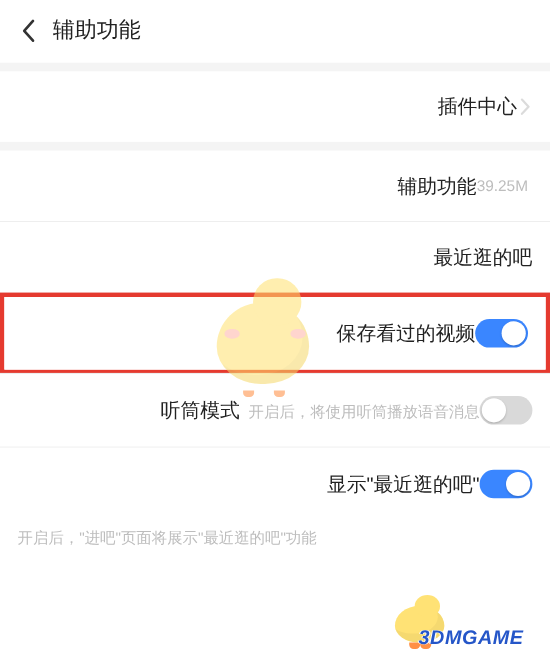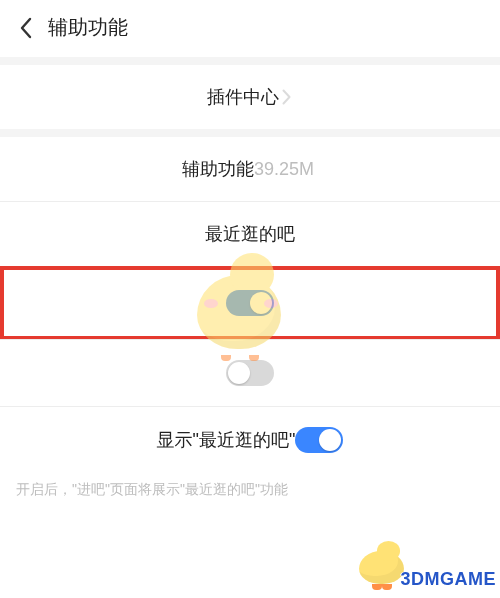--- a/index.html
+++ b/index.html
@@ -35,38 +35,38 @@
     color: #222;
   }
 
   .divider { height: 1px; background: #ededed; }
   .divider.thick { height: 8px; background: #f4f4f4; }
 
   
   .row {
     display: flex;
     align-items: center;
-    justify-content: center;
+    justify-content: flex-end;
     padding: 20px 16px;
     font-size: 18px;
     color: #222;
     background: #fff;
     cursor: pointer;
   }
   .row .label { flex: 0 0 auto; }
   .row .sub {
     font-size: 14px;
     color: #bdbdbd;
     margin-left: 8px;
     white-space: nowrap;
   }
   .row .left { display: flex; align-items: baseline; min-width: 0; }
   .row .right { display: flex; align-items: center; }
   .value-text {
-    font-size: 18px;
+    font-size: 14px;
     color: #bdbdbd;
     margin-right: 4px;
   }
   .chevron {
     width: 14px; height: 20px;
     display: flex; align-items: center; justify-content: center;
     opacity: 0.35;
   }
   .chevron svg { width: 9px; height: 16px; }
 
@@ -164,27 +164,28 @@
     background: #ffb3a7;
     border-radius: 50%;
     top: 44%;
   }
   .chick .blush.l { left: 20%; }
   .chick .blush.r { right: 18%; }
 
   
   .wm {
     position: absolute;
-    right: 4px;
+    right: 24px;
     bottom: 8px;
     font-family: Arial, sans-serif;
     font-weight: 900;
     font-size: 18px;
     letter-spacing: 0.5px;
     color: #2556c8;
+    font-style: italic;
     text-shadow: 1px 0 0 #fff, -1px 0 0 #fff;
     pointer-events: none;
   }
 </style>
 </head>
 <body>
 
 <div class="header">
   <span class="back-icon">
     <svg viewBox="0 0 14 22">
@@ -224,31 +225,36 @@
 <div class="row">
   <div class="left">
     <span class="label">最近逛的吧</span>
   </div>
   <div class="right"></div>
 </div>
 <div class="divider"></div>
 
 <div class="highlight-box">
   <div class="row">
+    <div class="left">
+      <span class="label">保存看过的视频</span>
+    </div>
     <div class="right">
       <span class="toggle on">
           <span class="knob"></span>
         </span>
     </div>
   </div>
 </div>
 <div class="divider"></div>
 
 <div class="row">
   <div class="left">
+    <span class="label">听筒模式</span>
+    <span class="sub">开启后，将使用听筒播放语音消息</span>
   </div>
   <div class="right">
     <span class="toggle">
         <span class="knob"></span>
       </span>
   </div>
 </div>
 <div class="divider"></div>
 
 <div class="row">

